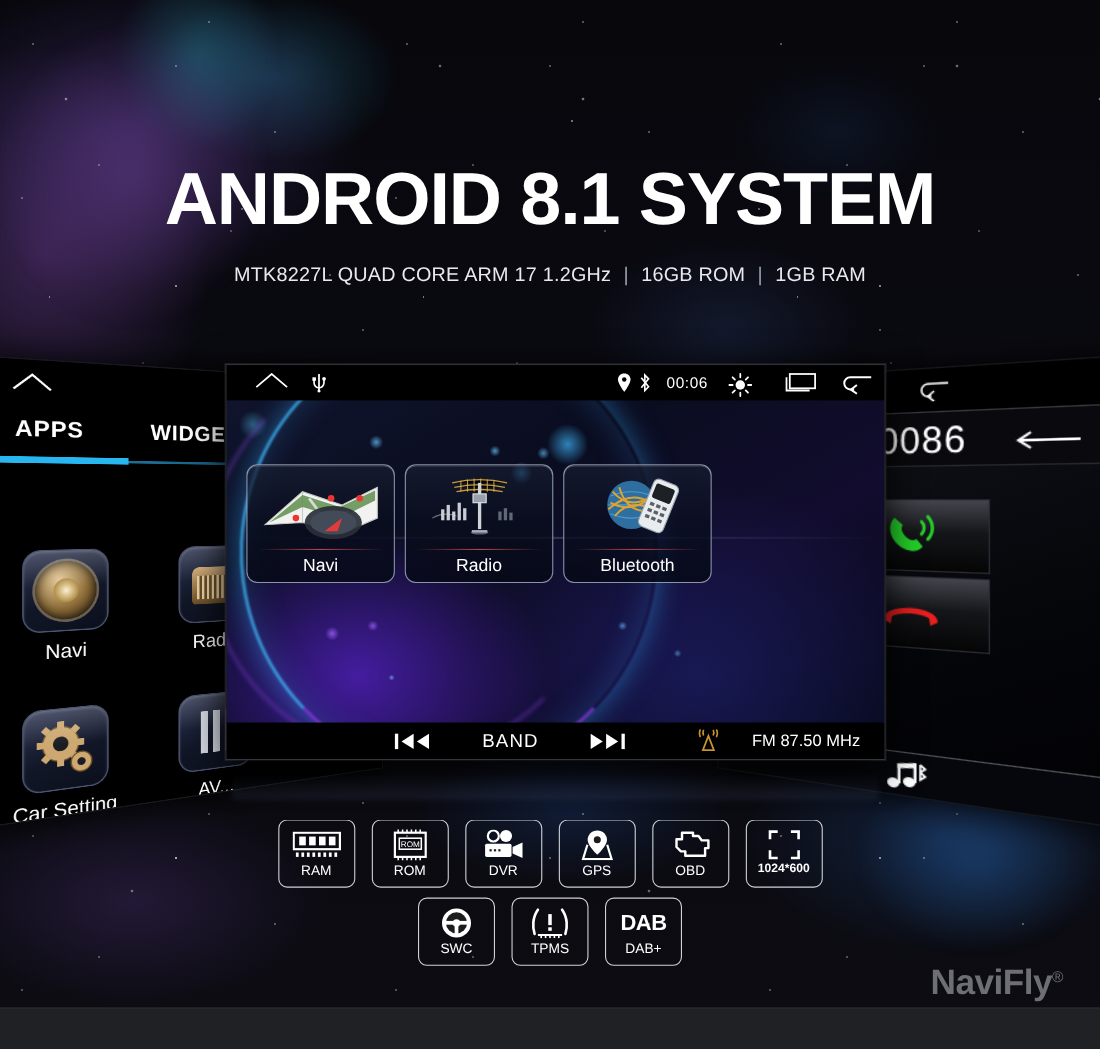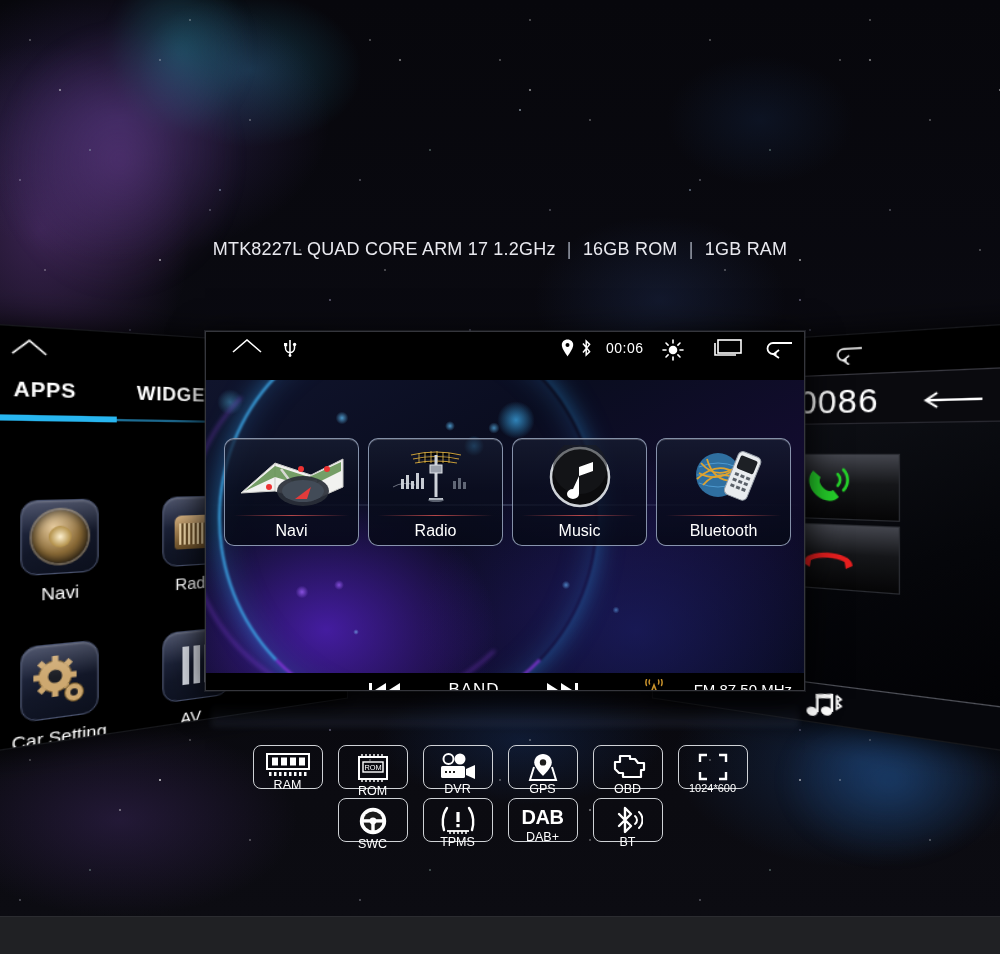--- a/index.html
+++ b/index.html
@@ -190,21 +190,21 @@
 
   
   .screen-center{
     position:absolute; left:205px; top:6px; width:600px; height:684px;
   }
   .sc-frame{
     position:absolute; left:0; top:0; width:600px; height:360px;
     background:#000; border:1px solid #35363c; overflow:hidden;
     box-shadow:0 8px 34px rgba(0,0,0,.95), 0 0 0 1px rgba(90,92,100,.35);
   }
-  .sc-status{ position:relative; height:48px; background:#000; }
+  .sc-status{ position:relative; height:32px; background:#000; }
   .sc-status .si{ position:absolute; top:7px; }
   .sc-time{ position:absolute; left:400px; top:8px; color:#fff; font-size:14px; letter-spacing:.5px;}
   
   .sc-wall{
     position:relative; height:293px; overflow:hidden;
     background:
       radial-gradient(circle 16px at 24px 22px, rgba(70,150,190,.55), rgba(0,0,0,0) 80%),
       radial-gradient(circle 26px at 310px 40px, rgba(60,170,235,.75), rgba(0,0,0,0) 72%),
       radial-gradient(circle 14px at 268px 66px, rgba(60,170,235,.85), rgba(0,0,0,0) 72%),
       radial-gradient(circle 9px at 136px 38px, rgba(90,180,235,.8), rgba(0,0,0,0) 70%),
@@ -257,43 +257,43 @@
     overflow:hidden;
   }
   .tile .tsep{ position:absolute; left:9px; right:9px; bottom:29px; height:1px;
     background:linear-gradient(90deg,rgba(200,60,60,0),rgba(210,80,80,.85),rgba(200,60,60,0)); }
   .tile .tlab{ position:absolute; left:0; right:0; bottom:5px; text-align:center;
     color:#fff; font-size:16px; }
   .tile .tart{ position:absolute; left:0; right:0; top:6px; height:68px; }
   
   .sc-bar{
     position:relative; height:33px; background:#000; display:flex;
-    align-items:center; justify-content:flex-end; gap:16px; padding-right:12px;
+    align-items:center; justify-content:flex-end; gap:16px; padding-right:22px;
   }
   .sc-bar .bi{ display:flex; align-items:center; }
   .sc-bar .band-lab{ color:#fff; font-size:17px; letter-spacing:1px; margin:0 30px; }
   .sc-bar .fm-lab{ color:#fff; font-size:15px; margin-left:12px; }
   
   .sc-reflect{
     position:absolute; left:6px; top:362px; width:588px; height:34px;
     background:linear-gradient(180deg, rgba(120,140,190,.22), rgba(10,10,20,0) 75%);
     filter:blur(3px); transform:scaleY(-1); opacity:.6;
   }
 
   
   .features{ position:absolute; left:0; top:745px; width:1000px; }
   .frow{ display:flex; justify-content:center; gap:15px; margin-bottom:9px; }
   .fcell{
-    width:70px; height:44px; border:1px solid #cfd2d6; border-radius:8px;
+    width:70px; height:62px; border:1px solid #cfd2d6; border-radius:8px;
     display:flex; flex-direction:column; align-items:center; justify-content:flex-start;
     padding-top:7px; background:transparent;
   }
   .fcell .fart{ height:30px; display:flex; align-items:center; justify-content:center; }
   .fcell .flab{ color:#fff; font-size:12.5px; margin-top:1px; white-space:nowrap;}
-  .fcell .flab.sm{ font-size:11px; }
+  .fcell .flab.sm{ font-size:11px;font-weight:bold; }
 
   
   .logo{
     position:absolute; left:846px; top:875px; color:#6d6f74;
     font-size:32px; font-weight:bold; letter-spacing:-.5px;
   }
   .logo sup{ font-size:14px; vertical-align:super; font-weight:normal;}
 </style>
 </head>
 <body>
@@ -303,20 +303,21 @@
   <div class="space">
     <div class="nebula-dust"></div>
     <div class="nebula-dust2"></div>
     <div class="stars"></div>
     <div class="stars2"></div>
     <div class="stars3"></div>
   </div>
   <div class="bottom-plate"></div>
   <div class="bottom-plate-line"></div>
 
+  <div class="hero-title">ANDROID 8.1 SYSTEM</div>
   <div class="hero-sub">
     <span>MTK8227L QUAD CORE ARM 17 1.2GHz</span>
     <span class="sep">|</span>
     <span>16GB ROM</span>
     <span class="sep">|</span>
     <span>1GB RAM</span>
   </div>
 
   <div class="devices">
 
@@ -539,31 +540,20 @@
                       <rect x="83" y="33" width="3" height="11"></rect>
                     <rect x="88" y="37" width="3" height="7"></rect>
                   </g>
                   <path d="M18 42 q10 -6 22 -2" stroke="#cfd6e0" fill="none" opacity=".5"></path>
                 </svg>
               </div>
               <div class="tsep"></div>
               <div class="tlab">Radio</div>
             </div>
 
-            <div class="tile">
-              <div class="tart">
-                <svg width="122" height="64" viewBox="0 0 122 64" style="display:block;margin:0 auto;">
-                  <circle cx="61" cy="32" r="29" fill="#0b0b0d" stroke="#cfd3d8" stroke-width="2.5"></circle>
-                  <circle cx="61" cy="22" r="27" fill="#1c1d21" opacity=".55"></circle>
-                  <path d="M54 44 a6 5 0 1 0 6 5 V22 l14 -5 v9 l-14 5" fill="#ffffff"></path>
-                </svg>
-              </div>
-              <div class="tsep"></div>
-              <div class="tlab">Music</div>
-            </div>
 
             <div class="tile">
               <div class="tart">
                 <svg width="122" height="64" viewBox="0 0 122 64" style="display:block;margin:0 auto;">
                   <circle cx="55" cy="30" r="22" fill="#2f6fa0"></circle>
                   <path d="M36 22 q19 -8 38 0 M34 30 h42 M36 38 q19 8 38 0" stroke="#4e9ad0" fill="none"></path>
                   <g stroke="#e8a62a" stroke-width="1.8" fill="none" opacity=".95">
                     <path d="M38 18 q14 16 32 6"></path>
                       <path d="M36 28 q18 10 36 -4"></path>
                     <path d="M40 40 q12 -14 30 -8"></path>
@@ -761,30 +751,21 @@
         <div class="flab">TPMS</div>
       </div>
 
       <div class="fcell">
         <div class="fart">
           <span style="color:#fff;font-size:20px;font-weight:bold;letter-spacing:-.5px;">DAB</span>
         </div>
         <div class="flab">DAB+</div>
       </div>
 
-      <div class="fcell">
-        <div class="fart">
-          <svg width="30" height="28" viewBox="0 0 30 28">
-            <path d="M6 8 L18 20 L12 26 V2 L18 8 L6 20" fill="none" stroke="#fff" stroke-width="2.4" stroke-linejoin="round" stroke-linecap="round"></path>
-            <g fill="none" stroke="#fff" stroke-width="2" stroke-linecap="round">
-              <path d="M22 10 a5 5 0 0 1 0 8"></path>
-              <path d="M26 6 a11 11 0 0 1 0 16"></path>
-            </g>
-          </svg>
-        </div>
-        <div class="flab">BT</div>
-      </div>
 
     </div>
   </div>
 
+  <div class="logo">
+    <span>NaviFly</span><sup>®</sup>
+  </div>
 
 </div>
 
 </body></html>

